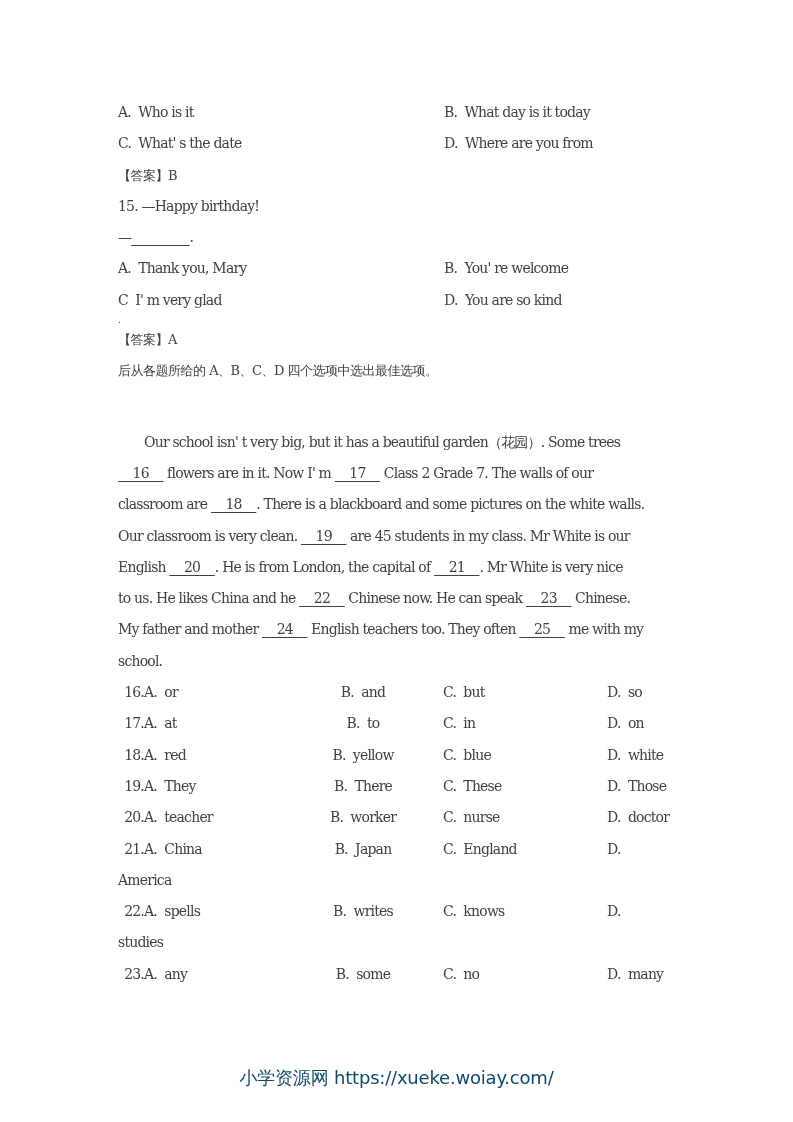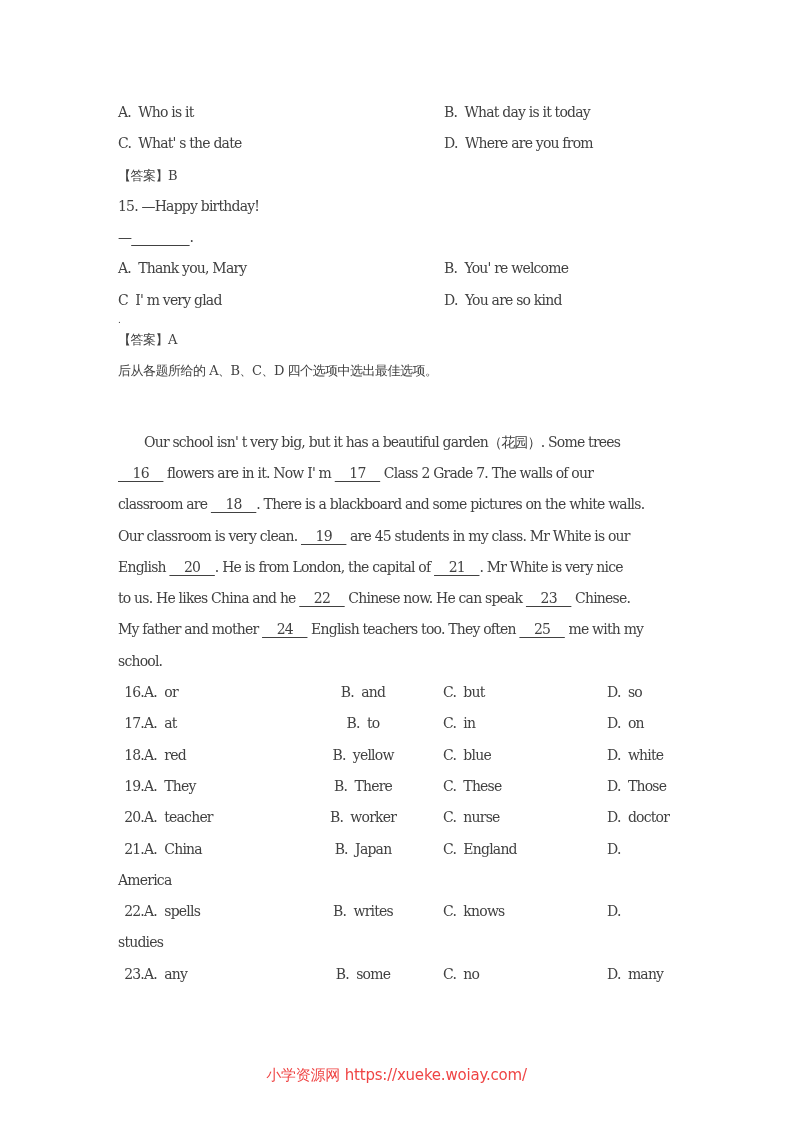--- a/index.html
+++ b/index.html
@@ -26,21 +26,21 @@
   .cC  { display:inline-block; width:164px; vertical-align:top; }
   .blank {
     text-decoration:underline;
     text-decoration-thickness:1px;
     text-underline-offset:3px;
   }
   .footer {
     position:absolute; left:0; top:1066px; width:793px;
     text-align:center;
     font-family:"DejaVu Sans","Liberation Sans",sans-serif;
-    font-size:15px; color:#ef4444; letter-spacing:-0.2px;
+    font-size:18px; color:#0c4a6e; letter-spacing:-0.2px;
   }
 </style>
 </head>
 <body>
 
 <div class="doc">
 
   <div class="line"><span class="colL">A.  Who is it</span><span>B.  What day is it today</span></div>
   <div class="line"><span class="colL">C.  What' s the date</span><span>D.  Where are you from</span></div>
   <div class="line cn">【答案】B</div>

